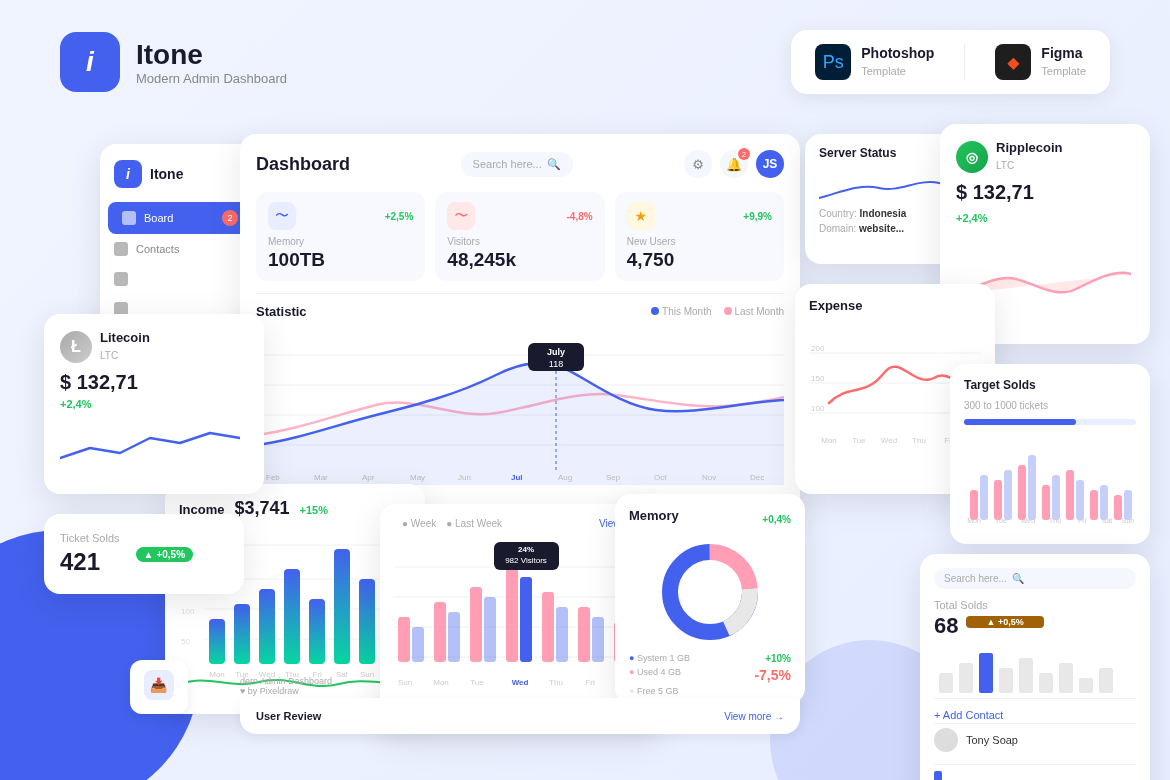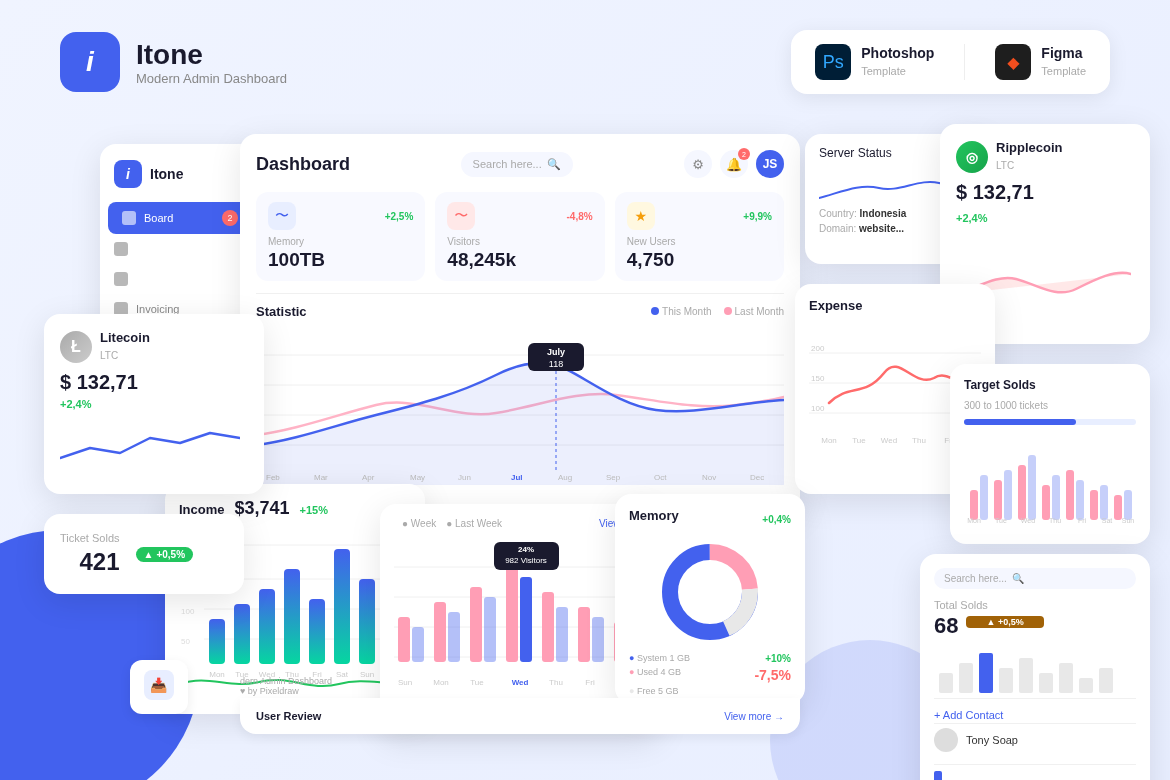--- a/index.html
+++ b/index.html
@@ -363,21 +363,21 @@
 
     
     .server-card {
       width: 190px;
       height: 130px;
       right: 175px;
       top: 20px;
       z-index: 3;
       padding: 12px 14px;
     }
-    .server-title { font-size: 12px; font-weight: 400; color: #1a1a2e; margin-bottom: 8px; }
+    .server-title { font-size: 12px; font-weight: 700; color: #1a1a2e; margin-bottom: 8px; }
     .server-row { font-size: 10px; color: #aaa; margin-bottom: 4px; }
     .server-row strong { color: #333; }
 
     
     .ripple-card {
       width: 210px;
       height: 220px;
       right: 20px;
       top: 10px;
       z-index: 3;
@@ -426,21 +426,21 @@
       left: 44px;
       top: 400px;
       z-index: 4;
       padding: 14px 16px;
       display: flex;
       align-items: center;
       gap: 16px;
     }
     .ticket-info {}
     .ticket-label { font-size: 11px; color: #aaa; margin-bottom: 4px; }
-    .ticket-value { font-size: 24px; font-weight: 800; color: #1a1a2e; text-align: right; }
+    .ticket-value { font-size: 24px; font-weight: 800; color: #1a1a2e; }
     .ticket-change {
       background: #22c55e;
       color: white;
       border-radius: 12px;
       padding: 2px 8px;
       font-size: 10px;
       font-weight: 600;
       display: flex;
       align-items: center;
       gap: 3px;
@@ -638,20 +638,24 @@
 
   <div class="card sidebar-card">
     <div class="sidebar-logo">
       <div class="sidebar-logo-icon">i</div>
       <span class="sidebar-logo-text">Itone</span>
     </div>
     <div class="sidebar-menu-item active">
       <div class="sidebar-menu-icon"></div>
       <span>Board</span>
       <span class="sidebar-badge">2</span>
+    </div>
+    <div class="sidebar-menu-item">
+      <div class="sidebar-menu-icon"></div>
+      <span>Contacts</span>
     </div>
     <div class="sidebar-menu-item">
       <div class="sidebar-menu-icon"></div>
       <span></span>
     </div>
     <div class="sidebar-menu-item">
       <div class="sidebar-menu-icon"></div>
       <span></span>
     </div>
     <div class="sidebar-menu-item">

